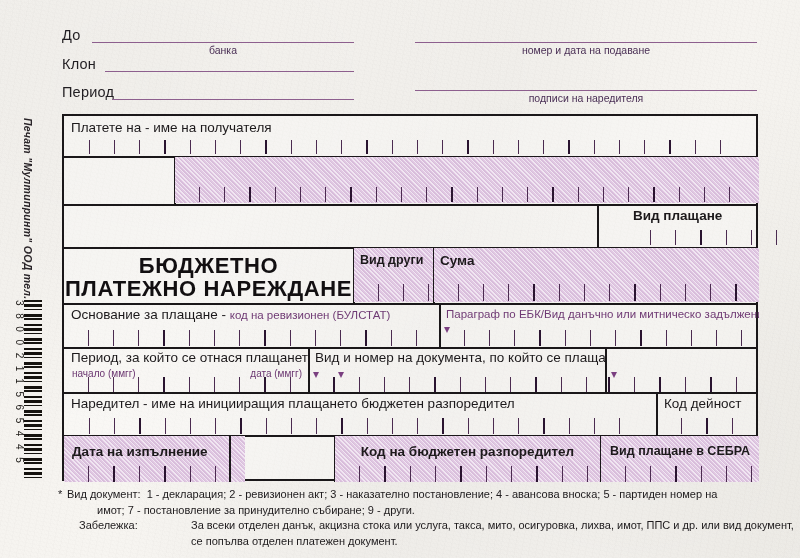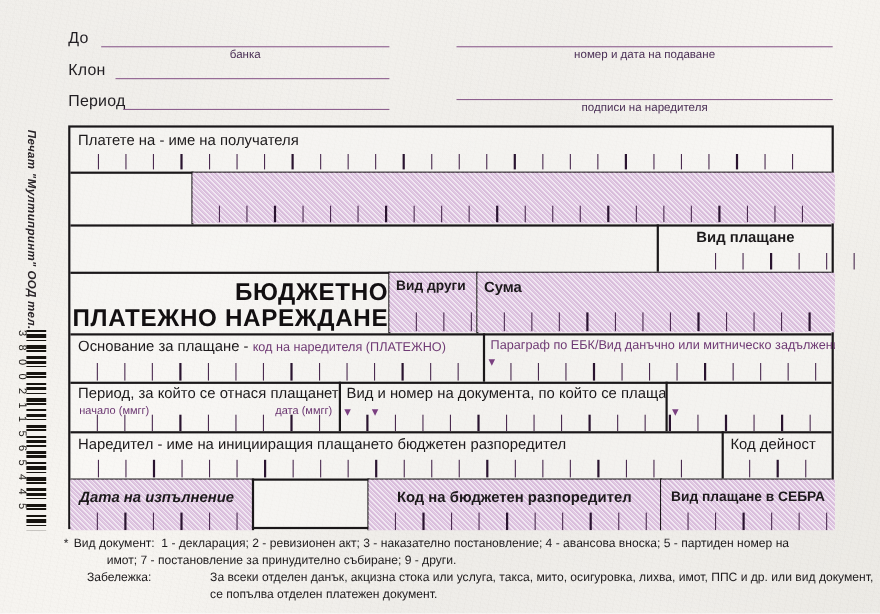--- a/index.html
+++ b/index.html
@@ -139,21 +139,21 @@
   }
   .lbl-plain { font-size: 13.5px; }
   .lbl-bold  { font-size: 13.5px; font-weight: bold; }
   .lbl-small { font-size: 11.5px; }
   .lbl-purple { color: #6f3a74; }
   .lbl-title {
     font-size: 22px;
     font-weight: bold;
     letter-spacing: .6px;
     line-height: 1.02;
-    text-align: right;
+    text-align: center;
     color: #120f11;
   }
   .sub-purple {
     position: absolute;
     font-size: 10px;
     color: #6a3570;
     white-space: nowrap;
   }
 
   
@@ -344,21 +344,21 @@
         <i style="margin-left:24px"></i>
           <i style="margin-left:24px"></i>
           <i class="major" style="margin-left:24px"></i>
 
       </div>
     </div>
     <div class="hline" style="top:187px;"></div>
 
     <div class="cell" style="left:0; top:187px; width:375px; height:44px;">
       <div class="cell-label lbl-plain" style="left:7px; top:4px;">
-        <span>Основание за плащане - </span><span class="lbl-purple lbl-small">код на наредителя (ПЛАТЕЖНО)</span>
+        <span>Основание за плащане - </span><span class="lbl-purple lbl-small">код на ревизионен (БУЛСТАТ)</span>
       </div>
       <div class="ticks" style="left:0; top:27px; height:16px; width:100%;">
         <i style="margin-left:24px"></i>
           <i style="margin-left:24px"></i>
           <i style="margin-left:24px"></i>
         <i class="major" style="margin-left:24px"></i>
           <i style="margin-left:24px"></i>
           <i style="margin-left:24px"></i>
         <i style="margin-left:24px"></i>
           <i class="major" style="margin-left:24px"></i>
@@ -471,21 +471,21 @@
     <div class="cell" style="left:593px; top:276px; width:102px; height:43px;">
       <div class="cell-label lbl-plain" style="left:7px; top:4px;">Код дейност</div>
       <div class="ticks" style="left:0; top:26px; height:16px; width:100%;">
         <i style="margin-left:24px"></i>
           <i class="major" style="margin-left:24px"></i>
         <i style="margin-left:24px"></i>
       </div>
     </div>
     <div class="hline" style="top:319px;"></div>
 
-    <div class="cell shaded" style="left:0; top:320px; width:165px; height:46px;font-style:italic;">
+    <div class="cell shaded" style="left:0; top:320px; width:181px; height:46px;">
       <div class="cell-label lbl-bold" style="left:8px; top:8px;">Дата на изпълнение</div>
       <div class="ticks" style="left:0; top:30px; height:16px; width:100%;">
         <i style="margin-left:24px"></i>
           <i class="major" style="margin-left:24px"></i>
         <i style="margin-left:24px"></i>
           <i class="major" style="margin-left:24px"></i>
         <i style="margin-left:24px"></i>
           <i style="margin-left:24px"></i>
       </div>
     </div>

